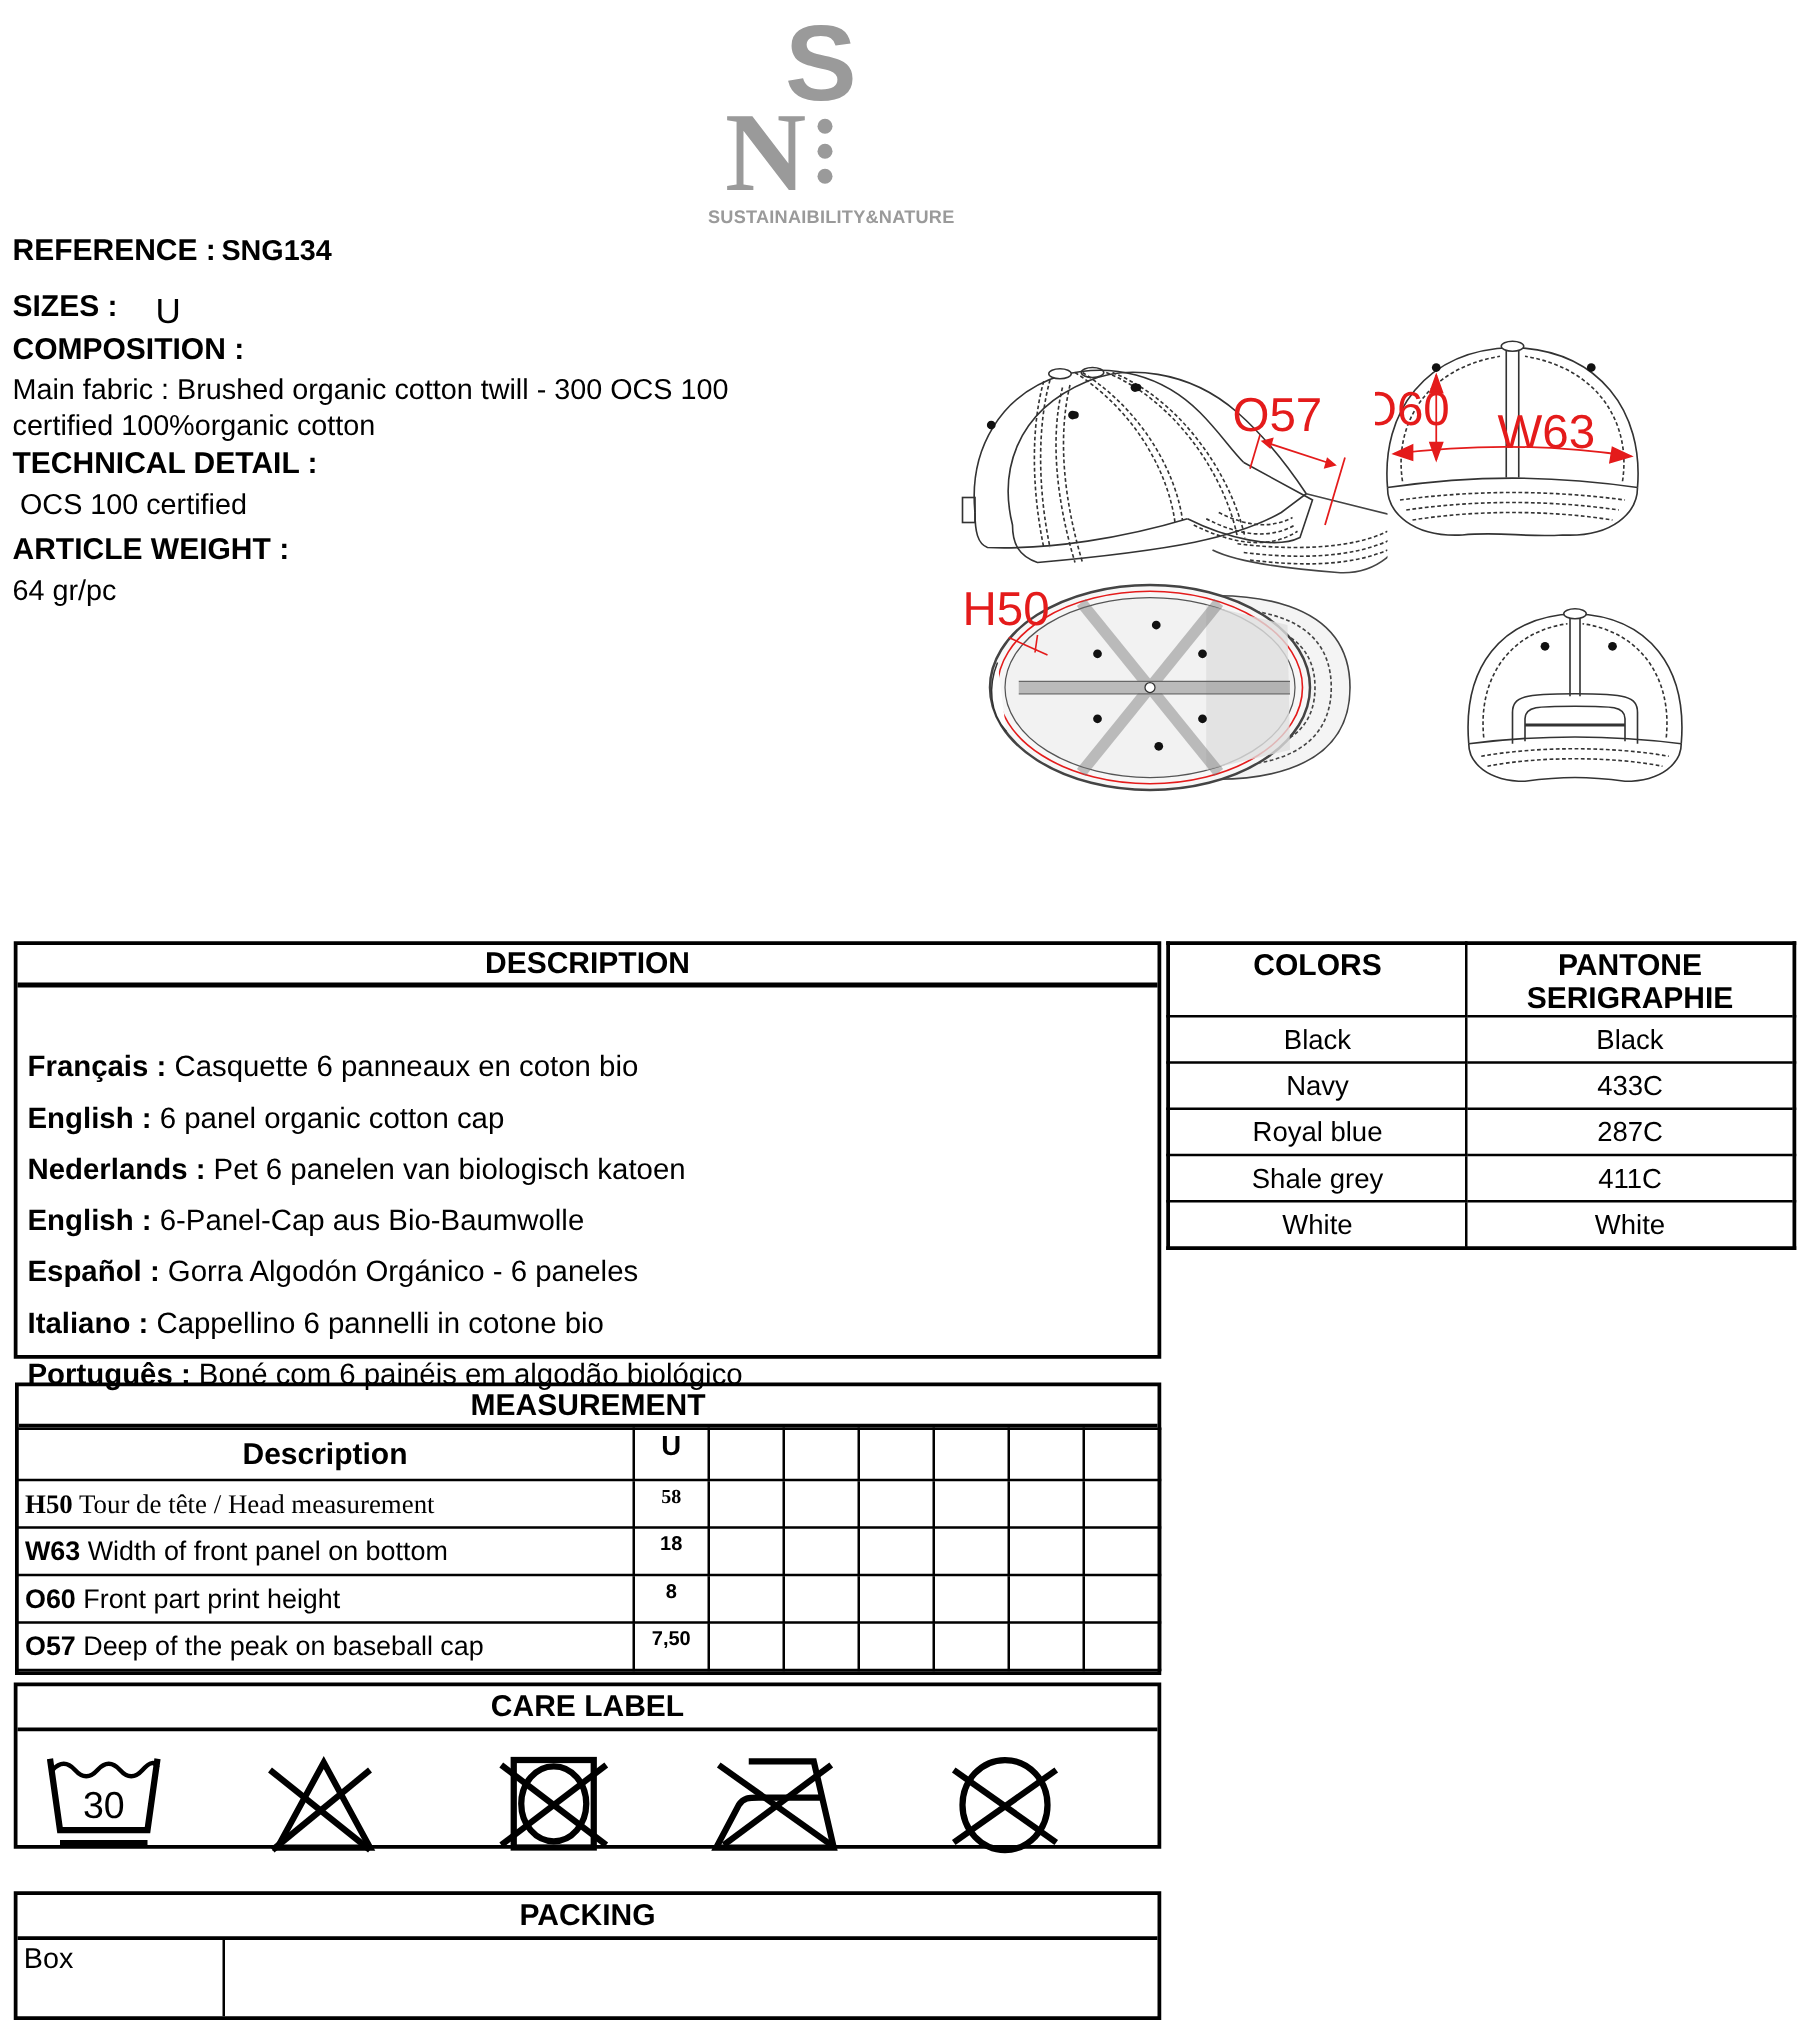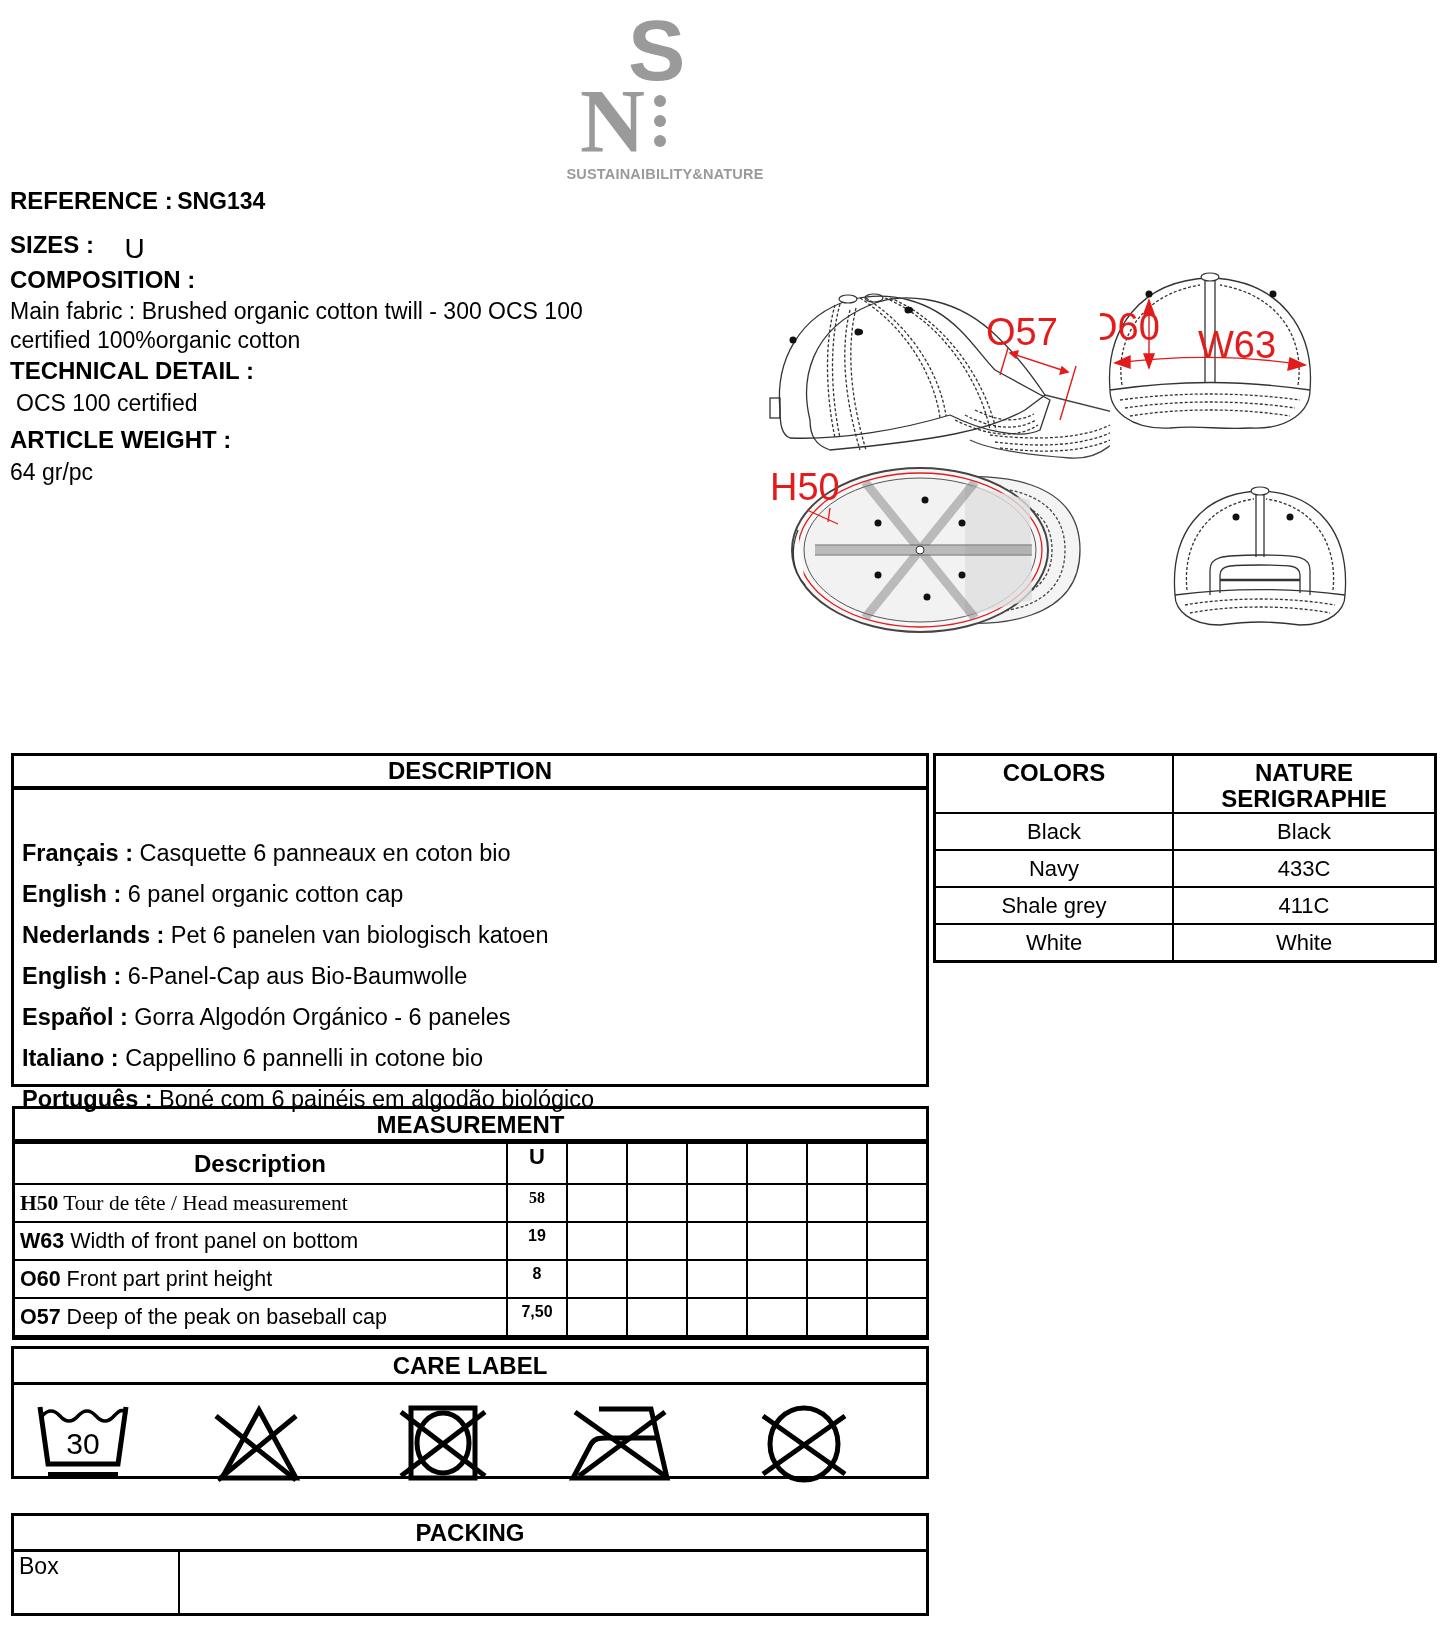--- a/index.html
+++ b/index.html
@@ -209,29 +209,33 @@
     <div class="desc-row"><b>Español :</b><span> Gorra Algodón Orgánico - 6 paneles</span></div>
     <div class="desc-row"><b>Italiano :</b><span> Cappellino 6 pannelli in cotone bio</span></div>
     <div class="desc-row"><b>Português :</b><span> Boné com 6 painéis em algodão biológico</span></div>
   </div>
 </div>
 
 <table class="colors" style="left:933px; top:753px; width:504px;">
   <tbody>
       <tr style="height:56px;">
     <th style="width:236px;">COLORS</th>
-    <th><span>NATURE</span><br><span>SERIGRAPHIE</span></th>
+    <th><span>PANTONE</span><br><span>SERIGRAPHIE</span></th>
   </tr>
   <tr>
         <td>Black</td>
         <td>Black</td>
       </tr>
   <tr>
         <td>Navy</td>
         <td>433C</td>
+      </tr>
+  <tr>
+        <td>Royal blue</td>
+        <td>287C</td>
       </tr>
   <tr>
         <td>Shale grey</td>
         <td>411C</td>
       </tr>
   <tr>
         <td>White</td>
         <td>White</td>
       </tr>
 </tbody>
@@ -256,21 +260,21 @@
       <td class="meas-val">58</td>
       <td></td>
           <td></td>
           <td></td>
           <td></td>
           <td></td>
           <td></td>
     </tr>
     <tr style="height:38px;">
       <td class="meas-desc"><b>W63</b><span> Width of front panel on bottom</span></td>
-      <td class="meas-val">19</td>
+      <td class="meas-val">18</td>
       <td></td>
           <td></td>
           <td></td>
           <td></td>
           <td></td>
           <td></td>
     </tr>
     <tr style="height:38px;">
       <td class="meas-desc"><b>O60</b><span> Front part print height</span></td>
       <td class="meas-val">8</td>

